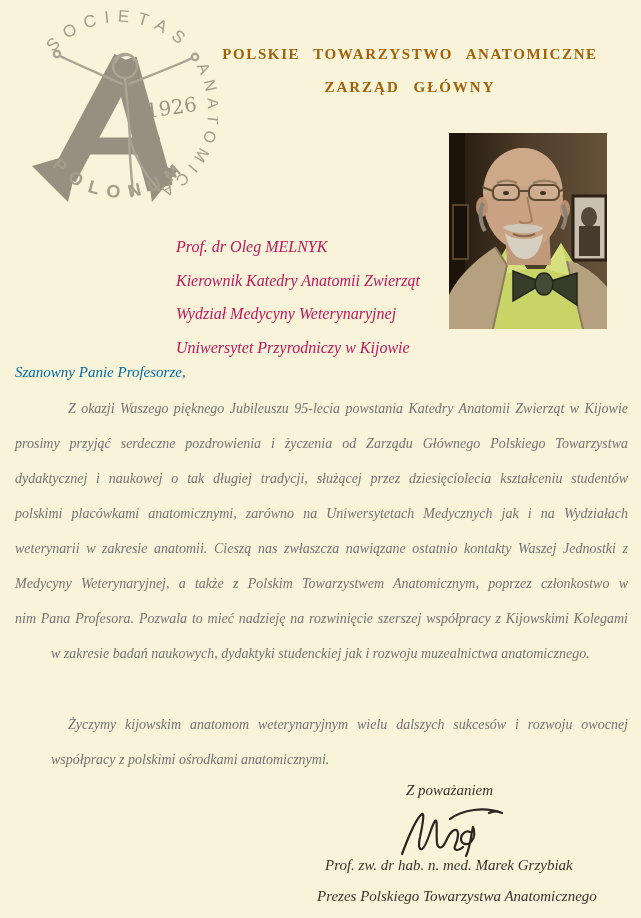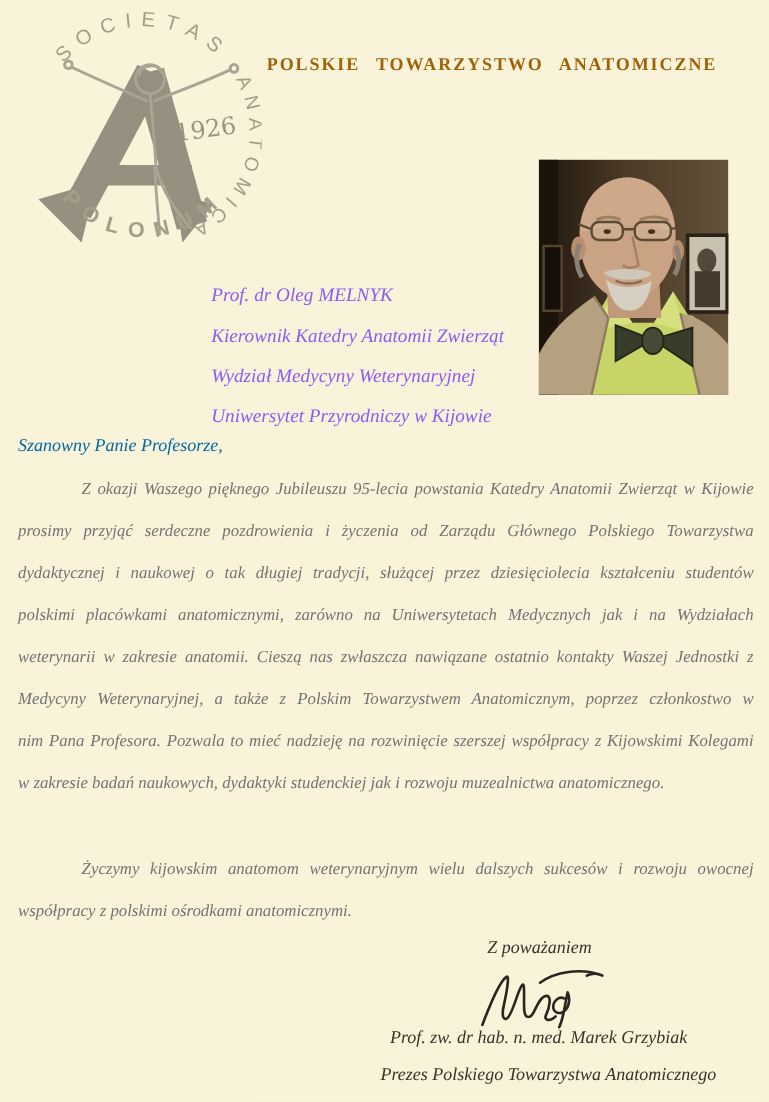--- a/index.html
+++ b/index.html
@@ -24,36 +24,36 @@
     font-size:15px;font-weight:bold;letter-spacing:1.6px;word-spacing:8px;
   }
   .header .h2{
     font-size:15px;font-weight:bold;letter-spacing:2px;word-spacing:8px;margin-top:16px;
   }
   
   .photo{position:absolute;left:449px;top:133px;width:158px;height:196px;}
   
   .addressee{
     position:absolute;left:176px;top:230px;
-    font-style:italic;font-size:16px;line-height:33.5px;color:#8b5cf6;
+    font-style:italic;font-size:16px;line-height:33.5px;color:#be185d;
   }
   
   .salutation{
     position:absolute;left:15px;top:364px;
     font-style:italic;font-size:15px;color:#0369a1;
   }
   .para{position:absolute;left:15px;width:613px;font-style:italic;font-size:14px;color:#737373;}
   .para .bline{
     height:35px;line-height:35px;white-space:nowrap;
     text-align:justify;
   }
   .para .bline::after{content:"";display:inline-block;width:100%;}
   .para .bline.j{white-space:normal;text-align:justify;text-align-last:justify;}
   .para .bline.j::after{content:none;}
-  .para .bline.last{text-align:left;}
+  .para .bline.last{text-align:left;margin-left:36px;}
   .para .bline.last::after{content:none;}
   .para .bline.indent{padding-left:53px;}
   .p1{top:391px;}
   .p2{top:707px;}
   .valediction{
     position:absolute;left:406px;top:782px;
     font-style:italic;font-size:15px;color:#39332b;
   }
   .signature{position:absolute;left:394px;top:804px;width:118px;height:54px;}
   .signer{
@@ -105,20 +105,21 @@
       </text>
       <text font-size="18" letter-spacing="9" font-weight="bold">
         <textPath href="#ringBottom" startOffset="14">POLONUM</textPath>
       </text>
     </g>
     <text x="126" y="114" font-size="20" fill="#9d9483" font-family="DejaVu Serif, serif" transform="rotate(-8 126 106)">1926</text>
   </svg>
 
   <div class="header">
     <div class="h1">POLSKIE TOWARZYSTWO ANATOMICZNE</div>
+    <div class="h2">ZARZĄD GŁÓWNY</div>
   </div>
 
   <svg class="photo" viewBox="0 0 158 196" xmlns="http://www.w3.org/2000/svg">
     <defs>
       <linearGradient id="bgGrad" x1="0" y1="0" x2="1" y2="0">
         <stop offset="0" stop-color="#20170e"></stop>
         <stop offset="0.45" stop-color="#4a3a26"></stop>
         <stop offset="1" stop-color="#66523a"></stop>
       </linearGradient>
     </defs>

